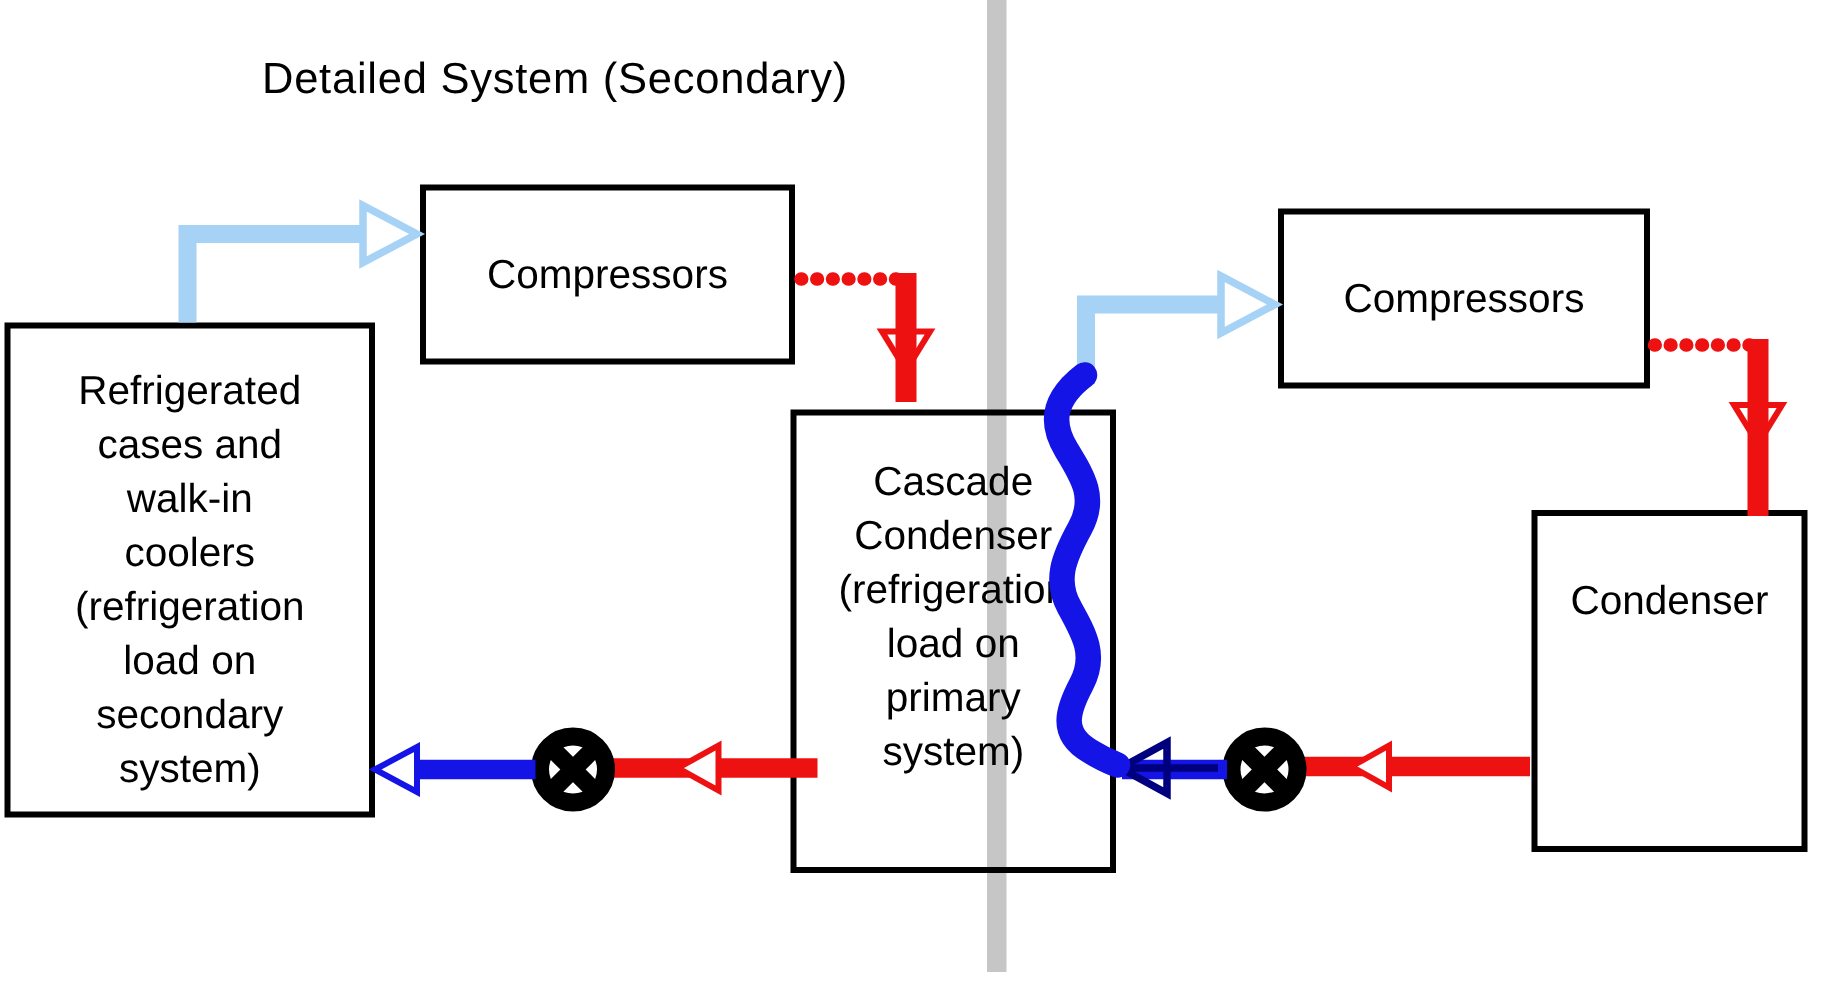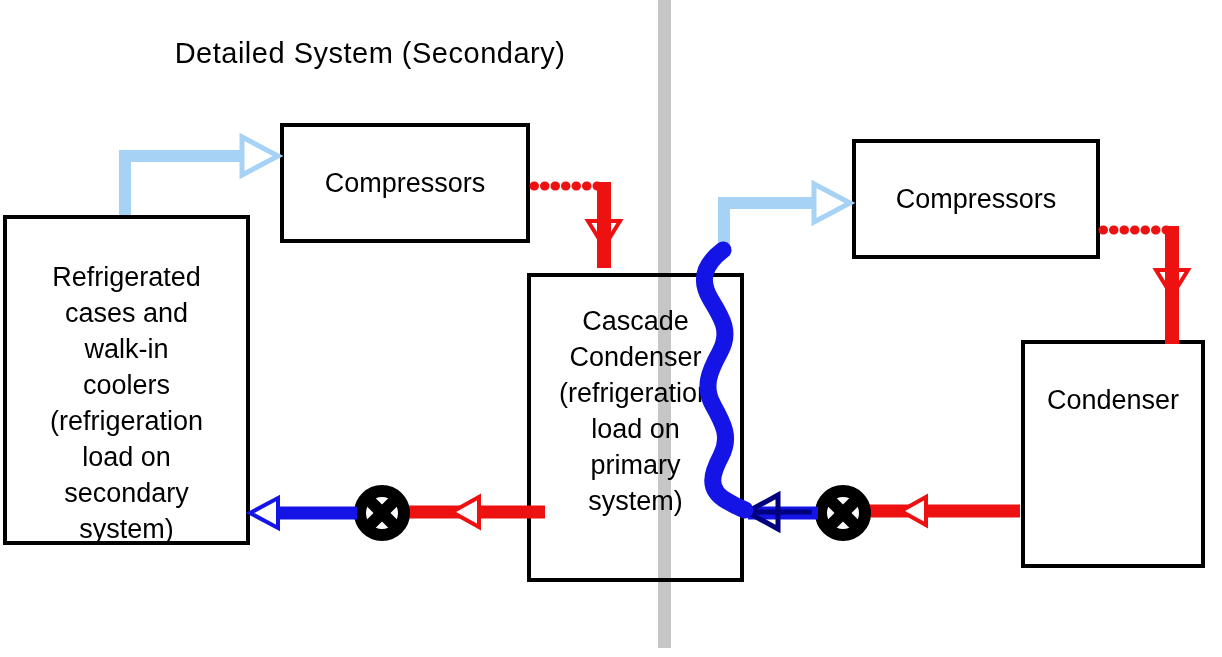--- a/index.html
+++ b/index.html
@@ -15,21 +15,21 @@
   .t-sec{left:55px;width:630px;}
   .t-pri{left:670px;width:520px;}
   .box{
     position:absolute;border:4px solid #000;background:transparent;
     display:flex;align-items:center;justify-content:center;
     text-align:center;font-size:27px;line-height:36px;
   }
   .box .lbl{white-space:pre-line;}
   .b-comp2{left:280px;top:123px;width:242px;height:112px;}
   .b-cases{left:3px;top:215px;width:239px;height:322px;align-items:flex-start;padding-top:0;}
-  .b-cases .lbl{margin-top:40px;}
+  .b-cases .lbl{margin-top:23px;}
   .b-cascade{left:527px;top:273px;width:209px;height:301px;align-items:flex-start;}
   .b-cascade .lbl{margin-top:26px;}
   .b-comp1{left:852px;top:139px;width:240px;height:112px;}
   .b-cond{left:1021px;top:340px;width:176px;height:220px;align-items:flex-start;}
   .b-cond .lbl{margin-top:38px;}
   
   .s-red{stroke:var(--c-red);}     .s-blue{stroke:var(--c-blue);}
   .s-lblue{stroke:var(--c-lightblue);} .s-navy{stroke:var(--c-navy);}
   .f-div{fill:var(--c-divider);}
   .f-white{fill:#ffffff;} .f-none{fill:none;}

